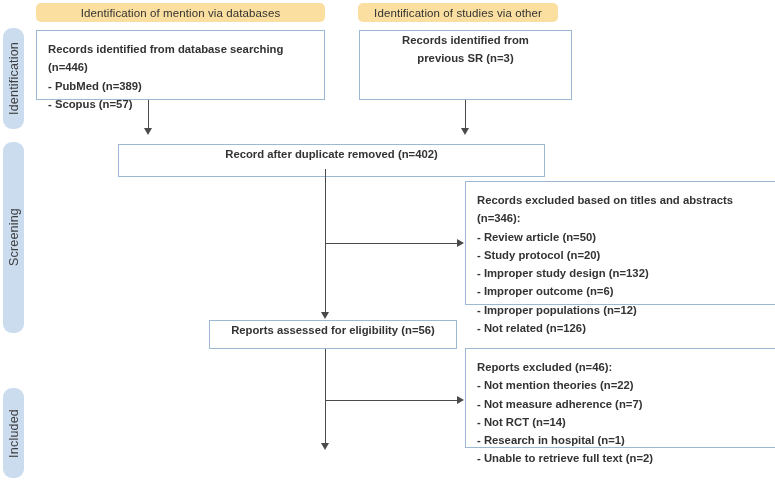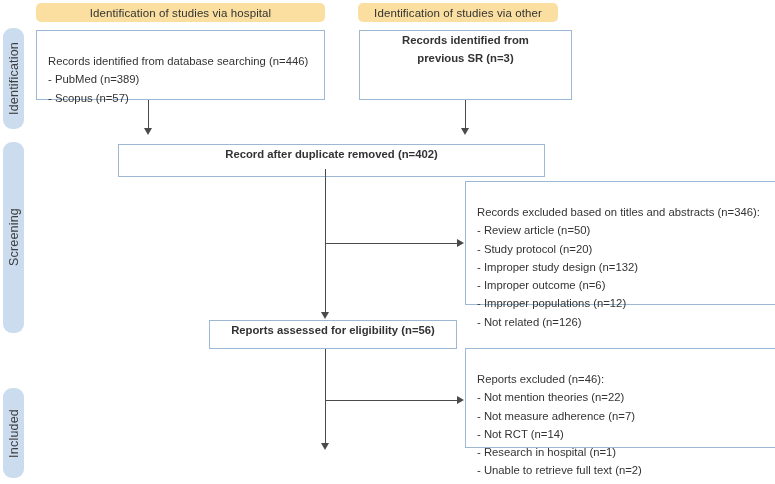--- a/index.html
+++ b/index.html
@@ -68,21 +68,22 @@
     align-items: flex-start;
     justify-content: center;
     text-align: center;
     font-weight: bold;
   }
   .flowbox.centered .box-text { text-align: center; }
   .flowbox.lefttext {
     display: flex;
     align-items: flex-start;
     justify-content: flex-start;
-    padding: 21px 0 0 11px;
+    padding: 9px 0 0 11px;
+    font-weight: bold;
   }
   .flowbox.lefttext .box-text { text-align: left; }
 
   
   .vline {
     position: absolute;
     width: 1px;
     background: #4a4a4a;
   }
   .hline {
@@ -116,21 +117,21 @@
 
   <div class="stage-pill" style="left:3px; top:142px; width:21px; height:191px;">
     <span class="stage-label">Screening</span>
   </div>
 
   <div class="stage-pill" style="left:3px; top:388px; width:21px; height:90px;">
     <span class="stage-label">Included</span>
   </div>
 
   <div class="banner" style="left:36px; top:3px; width:289px; height:19px;">
-    <span>Identification of studies via hospital</span>
+    <span>Identification of mention via databases</span>
   </div>
 
   <div class="banner" style="left:358px; top:3px; width:200px; height:19px;">
     <span>Identification of studies via other</span>
   </div>
 
   <div class="flowbox lefttext" style="left:36px; top:30px; width:289px; height:70px;">
     <span class="box-text">Records identified from database searching (n=446)
    - PubMed (n=389)
    - Scopus (n=57)</span>

